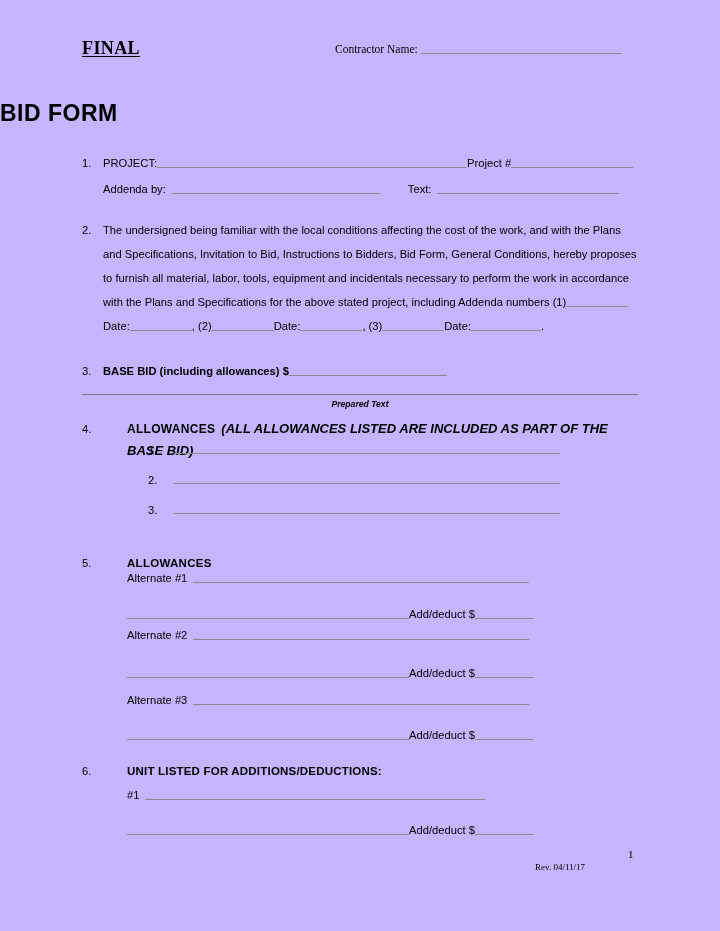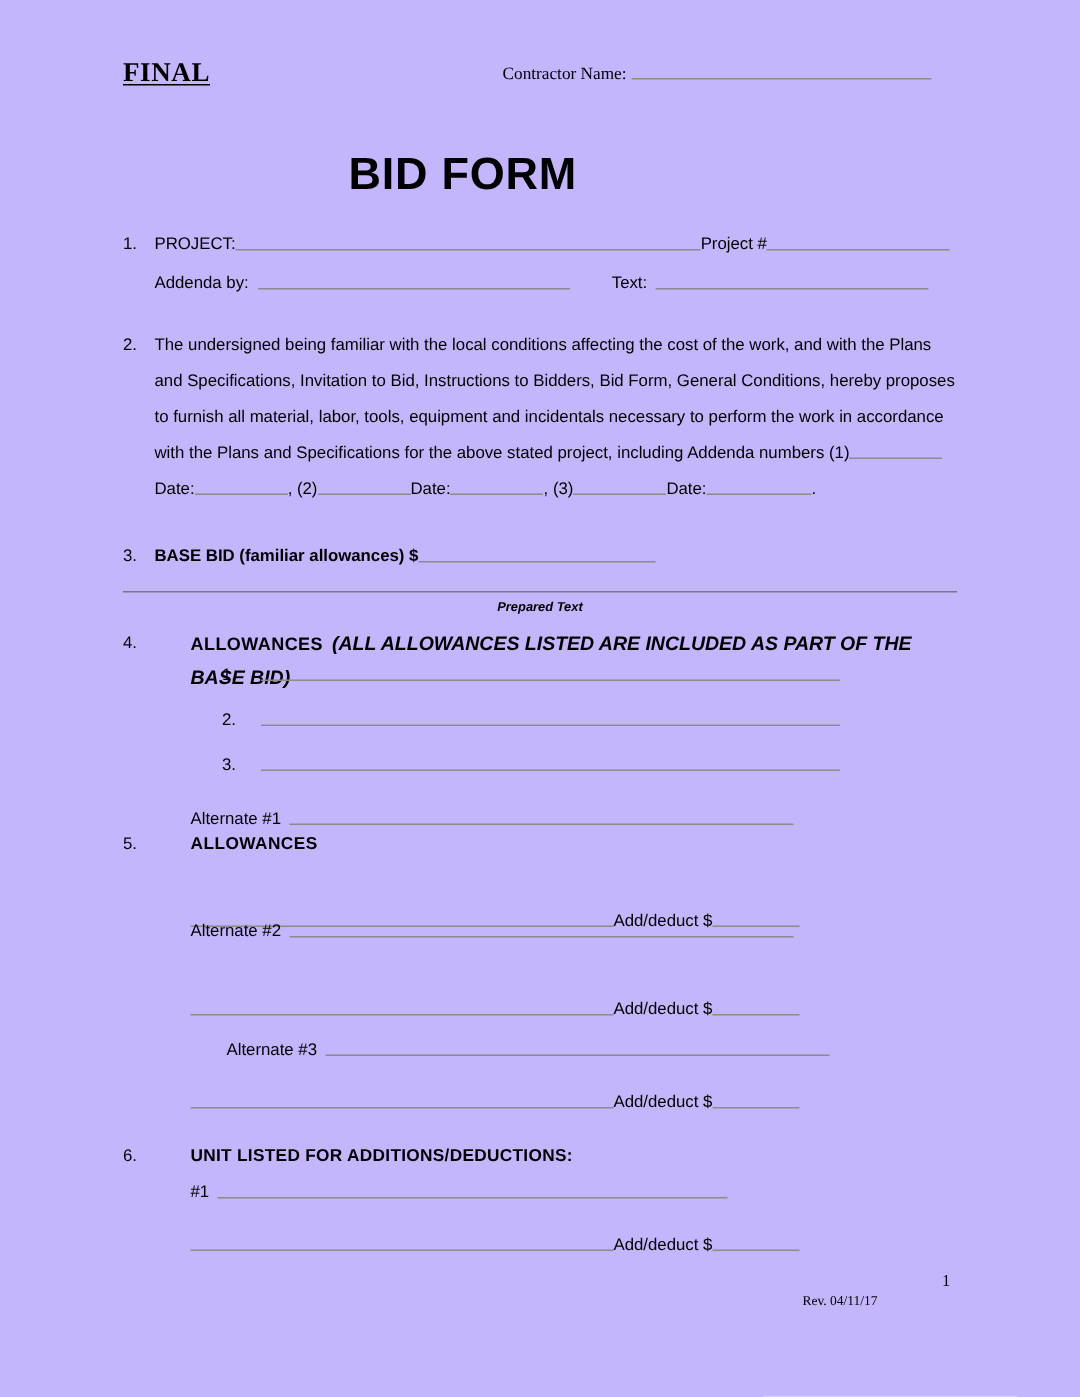--- a/index.html
+++ b/index.html
@@ -57,22 +57,22 @@
     font-size: 11.5px;
     white-space: nowrap;
   }
   .contractor .rule { width: 200px; }
 
   
   .doc-title {
     position: absolute;
     left: 0; top: 100px;
     width: 617px;
-    text-align: center;
-    font-size: 30px;
+    text-align: left;
+    font-size: 23px;
     font-weight: bold;
     letter-spacing: 0.5px;
   }
 
   
   .sec {
     position: absolute;
     font-size: 11.2px;
     line-height: 22px;
   }
@@ -211,21 +211,21 @@
   <div class="sec" id="sec2">
     <div class="num">2.</div>
     <div class="body">
       <span>The undersigned being familiar with the local conditions affecting the cost of the work, and with the Plans and Specifications, Invitation to Bid, Instructions to Bidders, Bid Form, General Conditions, hereby proposes to furnish all material, labor, tools, equipment and incidentals necessary to perform the work in accordance with the Plans and Specifications for the above stated project, including Addenda numbers (1)</span><span class="rule r-add"></span><span>Date:</span><span class="rule r-date"></span><span>, (2)</span><span class="rule r-add"></span><span>Date:</span><span class="rule r-date"></span><span>, (3)</span><span class="rule r-add"></span><span>Date:</span><span class="rule r-date2"></span><span>.</span>
     </div>
   </div>
 
   <div class="sec" id="sec3">
     <div class="num">3.</div>
     <div class="body">
-      <span class="label">BASE BID (familiar allowances) $</span><span class="rule r-basebid"></span>
+      <span class="label">BASE BID (including allowances) $</span><span class="rule r-basebid"></span>
     </div>
   </div>
 
   <div class="hr-full"></div>
   <div class="numerical-text">Prepared Text</div>
 
   <div class="sec sec-deep" id="sec4">
     <div class="num">4.</div>
     <div class="body">
       <span class="allow-title">ALLOWANCES</span><span class="allow-note">(ALL ALLOWANCES LISTED ARE INCLUDED AS PART OF THE BASE BID)</span>
@@ -247,35 +247,35 @@
     </div>
   </div>
 
   <div class="sec sec-deep" id="sec5">
     <div class="num">5.</div>
     <div class="body">
       <span class="alt-title">ALLOWANCES</span>
     </div>
   </div>
 
-  <div class="alt-block" style="top:540px;">
+  <div class="alt-block" style="top:572px;">
     <span class="lbl">Alternate #1</span><span class="rule r-alt"></span>
   </div>
   <div class="alt-cont" style="top:608px;">
     <span class="rule r-pre"></span><span>Add/deduct $</span><span class="rule r-amt"></span>
   </div>
 
-  <div class="alt-block" style="top:615px;">
+  <div class="alt-block" style="top:629px;">
     <span class="lbl">Alternate #2</span><span class="rule r-alt"></span>
   </div>
   <div class="alt-cont" style="top:667px;">
     <span class="rule r-pre"></span><span>Add/deduct $</span><span class="rule r-amt"></span>
   </div>
 
-  <div class="alt-block" style="top:694px;margin-left:24px;">
+  <div class="alt-block" style="top:694px;">
     <span class="lbl">Alternate #3</span><span class="rule r-alt"></span>
   </div>
   <div class="alt-cont" style="top:729px;">
     <span class="rule r-pre"></span><span>Add/deduct $</span><span class="rule r-amt"></span>
   </div>
 
   <div class="sec sec-deep" id="sec6">
     <div class="num">6.</div>
     <div class="body">
       <span class="unit-title">UNIT LISTED FOR ADDITIONS/DEDUCTIONS:</span>

